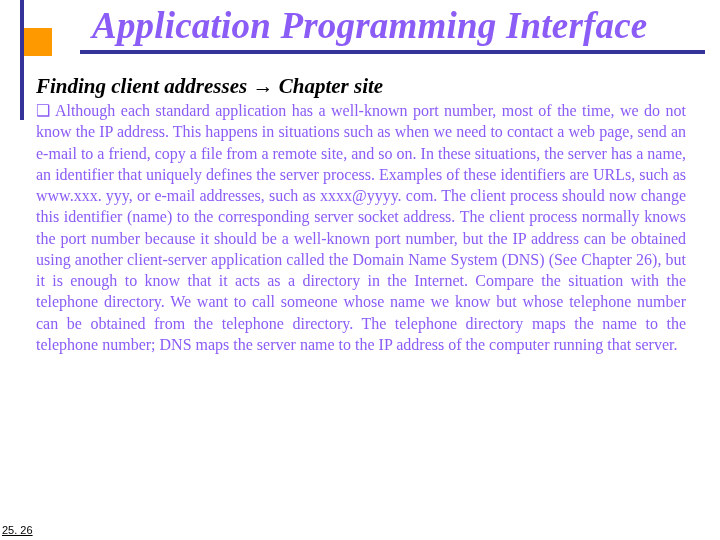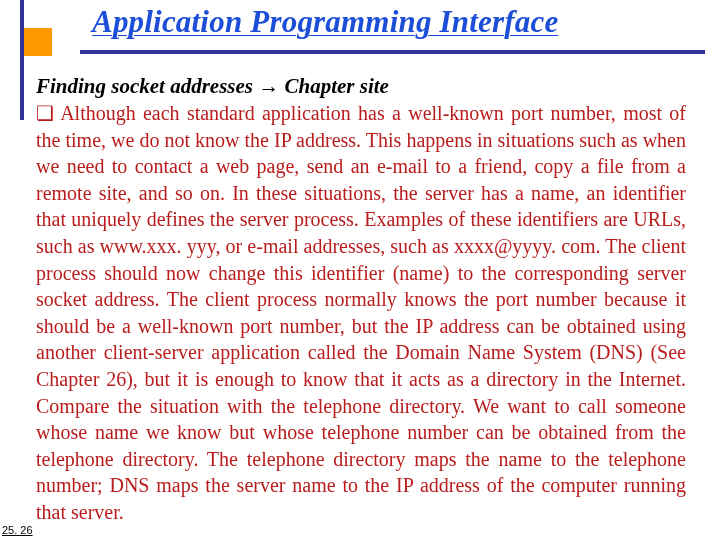--- a/index.html
+++ b/index.html
@@ -33,26 +33,25 @@
     left: 24px;
     top: 28px;
     width: 28px;
     height: 28px;
     background: #ff9900;
   }
   .title {
     position: absolute;
     left: 92px;
     top: 4px;
-    font-size: 31px;
+    font-size: 37px;
     font-style: italic;
     font-weight: bold;
-    color: #1d4ed8;
+    color: #8b5cf6;
     letter-spacing: 0.2px;
-    text-decoration: underline;
     text-decoration-thickness: 1px;
     text-underline-offset: 3px;
   }
   .subtitle {
     position: absolute;
     left: 36px;
     top: 74px;
     font-size: 21px;
     font-style: italic;
     font-weight: bold;
@@ -60,23 +59,23 @@
   }
   .arrow {
     font-family: Arial, sans-serif;
     font-style: normal;
   }
   .body-text {
     position: absolute;
     left: 36px;
     top: 100px;
     width: 650px;
-    font-size: 20px;
+    font-size: 16px;
     line-height: 1.33;
-    color: #b91c1c;
+    color: #8b5cf6;
     text-align: justify;
   }
   .bullet {
     font-family: Arial, sans-serif;
   }
   .pagenum {
     position: absolute;
     left: 2px;
     bottom: 4px;
     font-size: 11px;
@@ -88,20 +87,20 @@
 </head>
 <body>
 
 <div class="rule-top"></div>
 <div class="rule-left"></div>
 <div class="corner-square"></div>
 
 <div class="title">Application Programming Interface</div>
 
 <div class="subtitle">
-  <span>Finding socket addresses </span><span class="arrow">→</span><span> Chapter site</span>
+  <span>Finding client addresses </span><span class="arrow">→</span><span> Chapter site</span>
 </div>
 
 <div class="body-text">
   <span class="bullet">❑</span><span> Although each standard application has a well-known port number, most of the time, we do not know the IP address. This happens in situations such as when we  need to contact a web page, send an e-mail to a friend, copy a file from a remote site, and so on. In these situations, the server has a name, an identifier that uniquely defines the server process. Examples of these identifiers are URLs, such as www.xxx. yyy, or e-mail addresses, such as xxxx@yyyy. com. The client process should now change this identifier (name) to the corresponding server socket address. The client process normally knows the port number because it should be a well-known port number, but the IP address can be obtained using another client-server application called the Domain Name System (DNS) (See Chapter 26), but it is enough to know that it acts as a directory in the Internet. Compare the situation with the telephone directory. We want to call someone whose name we know but whose telephone number can be obtained from the telephone directory. The telephone directory maps the name to the telephone number; DNS maps the server name to the IP address of the computer running that server.</span>
 </div>
 
 <div class="pagenum">25. 26</div>
 
 </body></html>

